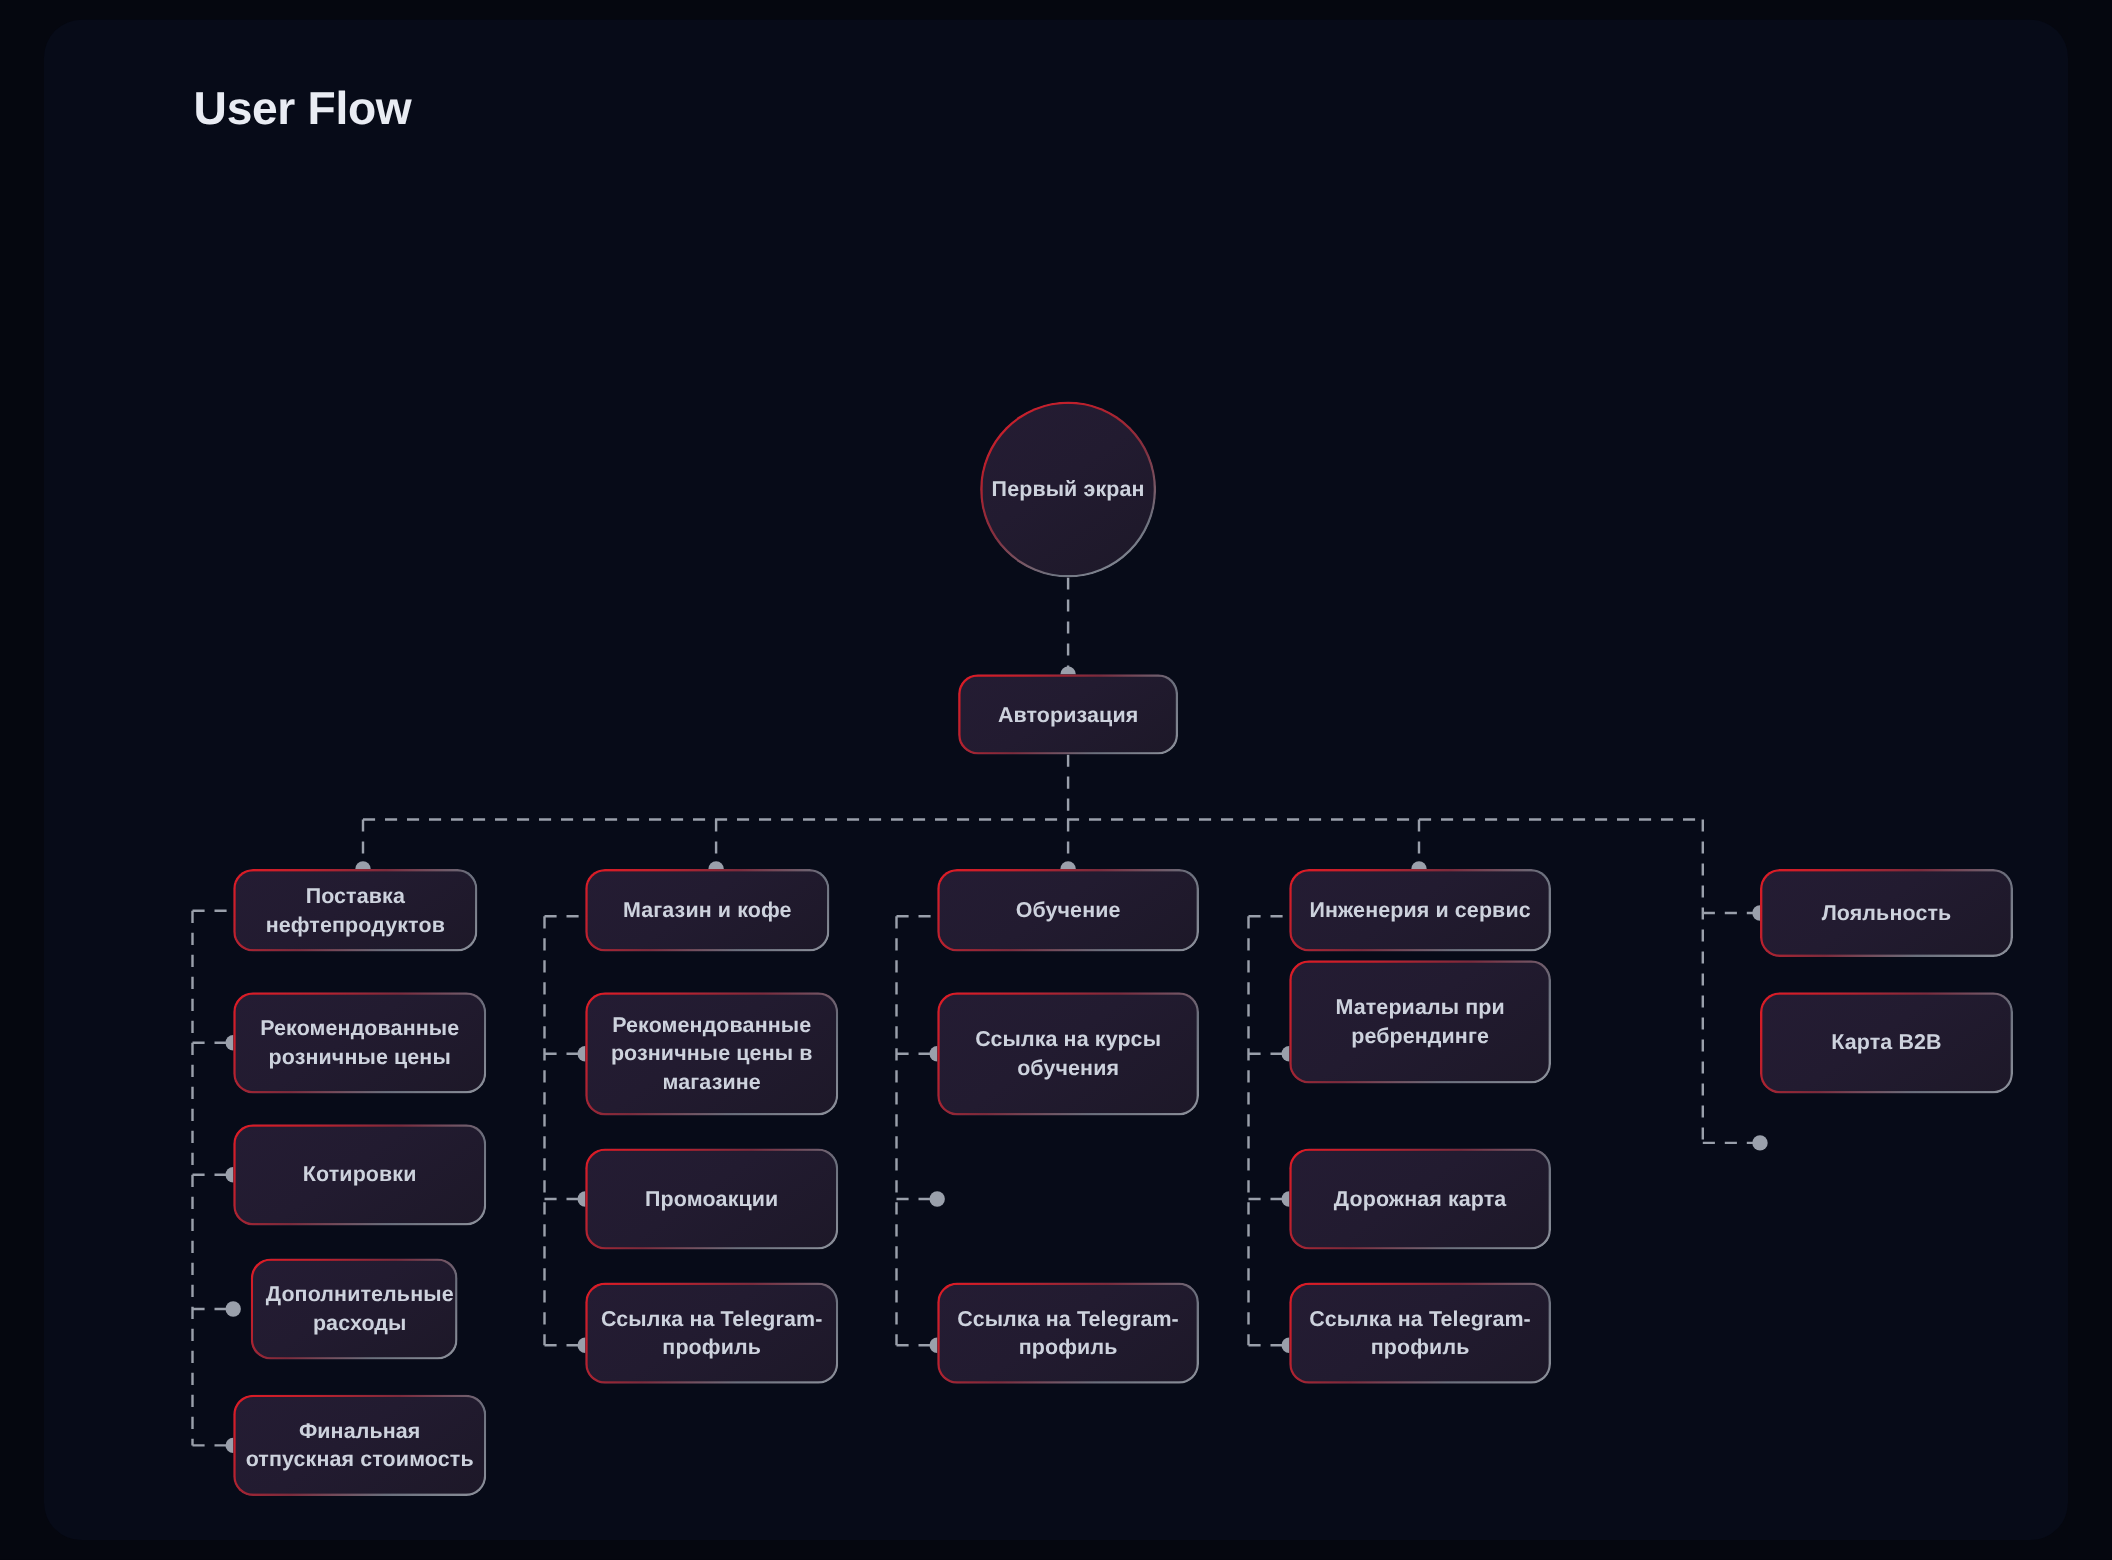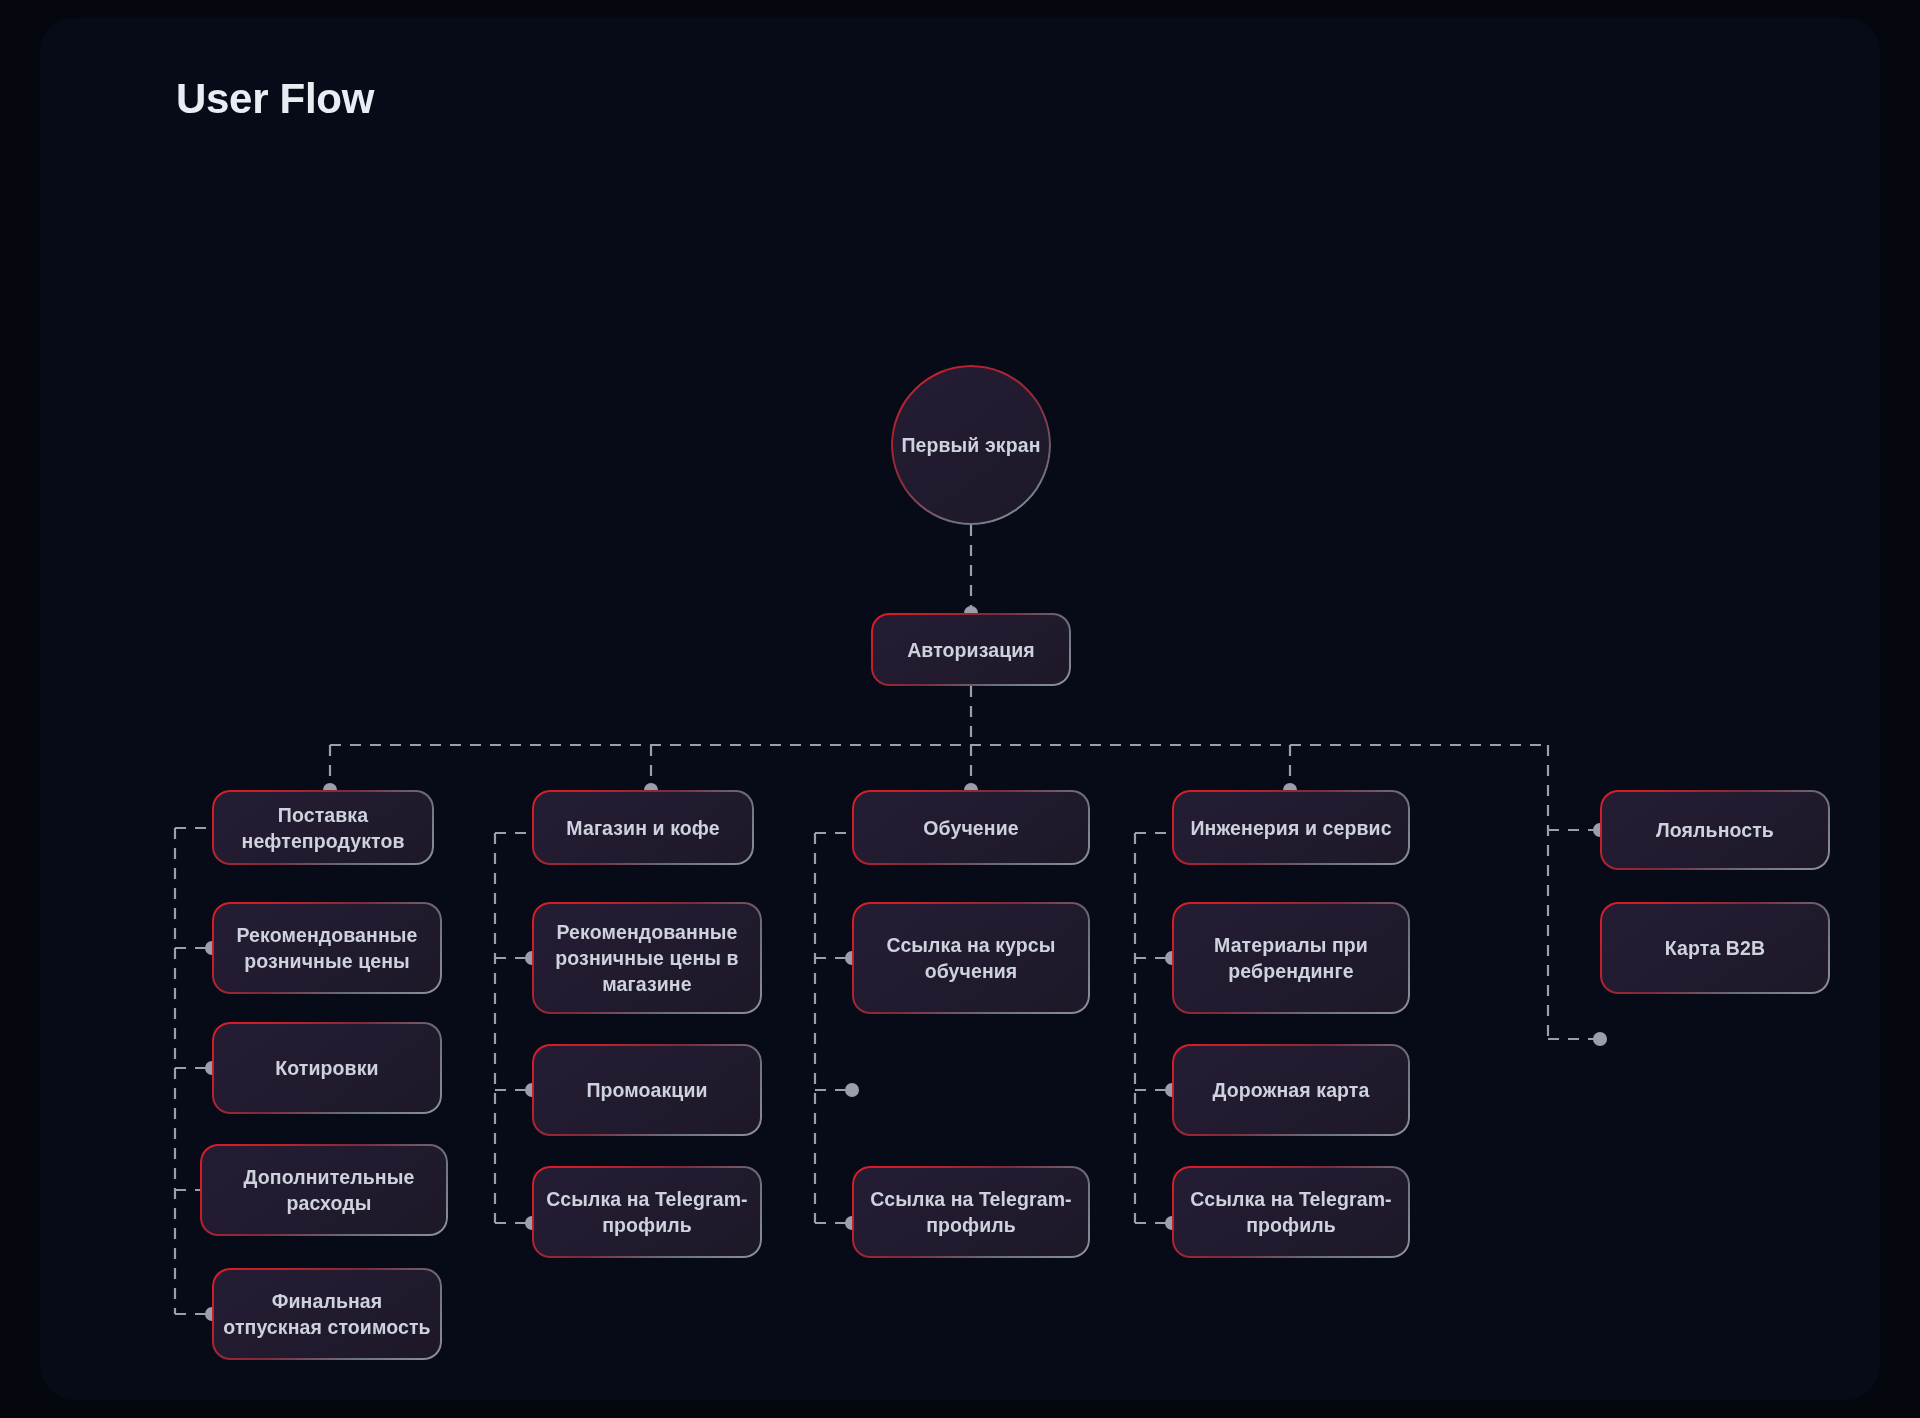--- a/index.html
+++ b/index.html
@@ -201,21 +201,21 @@
 
     <div class="node" style="left:172px; top:772px; width:222px; height:75px;">
       <span>Поставка нефтепродуктов</span>
     </div>
     <div class="node" style="left:172px; top:884px; width:230px; height:92px;">
       <span>Рекомендованные розничные цены</span>
     </div>
     <div class="node" style="left:172px; top:1004px; width:230px; height:92px;">
       <span>Котировки</span>
     </div>
-    <div class="node" style="left:160px; top:1126px; width:248px; height:92px;padding-left:20px;">
+    <div class="node" style="left:188px; top:1126px; width:188px; height:92px;padding-left:20px;">
       <span>Дополнительные расходы</span>
     </div>
     <div class="node" style="left:172px; top:1250px; width:230px; height:92px;justify-content:center;">
       <span>Финальная отпускная стоимость</span>
     </div>
 
     <div class="node" style="left:492px; top:772px; width:222px; height:75px;">
       <span>Магазин и кофе</span>
     </div>
     <div class="node" style="left:492px; top:884px; width:230px; height:112px;">
@@ -234,21 +234,21 @@
     <div class="node" style="left:812px; top:884px; width:238px; height:112px;">
       <span>Ссылка на курсы обучения</span>
     </div>
     <div class="node" style="left:812px; top:1148px; width:238px; height:92px;">
       <span>Ссылка на Telegram-профиль</span>
     </div>
 
     <div class="node" style="left:1132px; top:772px; width:238px; height:75px;">
       <span>Инженерия и сервис</span>
     </div>
-    <div class="node" style="left:1132px; top:884px; width:238px; height:112px;">
+    <div class="node" style="left:1132px; top:855px; width:238px; height:112px;">
       <span>Материалы при ребрендинге</span>
     </div>
     <div class="node" style="left:1132px; top:1026px; width:238px; height:92px;">
       <span>Дорожная карта</span>
     </div>
     <div class="node" style="left:1132px; top:1148px; width:238px; height:92px;">
       <span>Ссылка на Telegram-профиль</span>
     </div>
 
     <div class="node" style="left:1560px; top:772px; width:230px; height:80px;">

